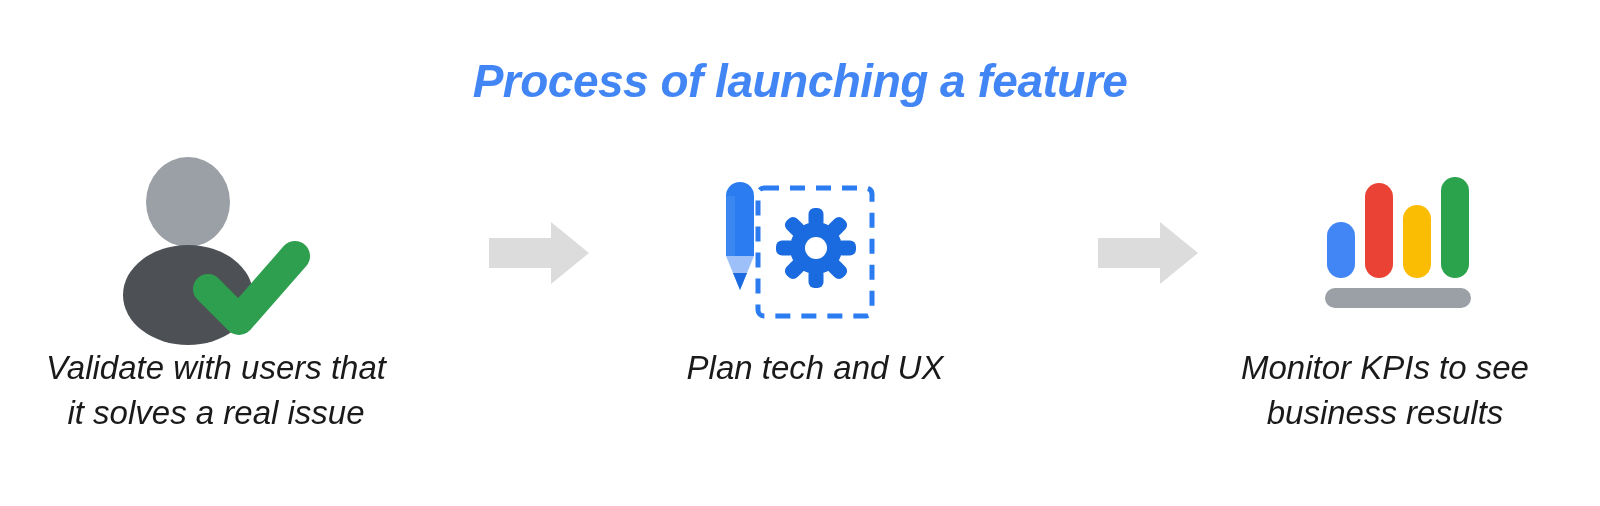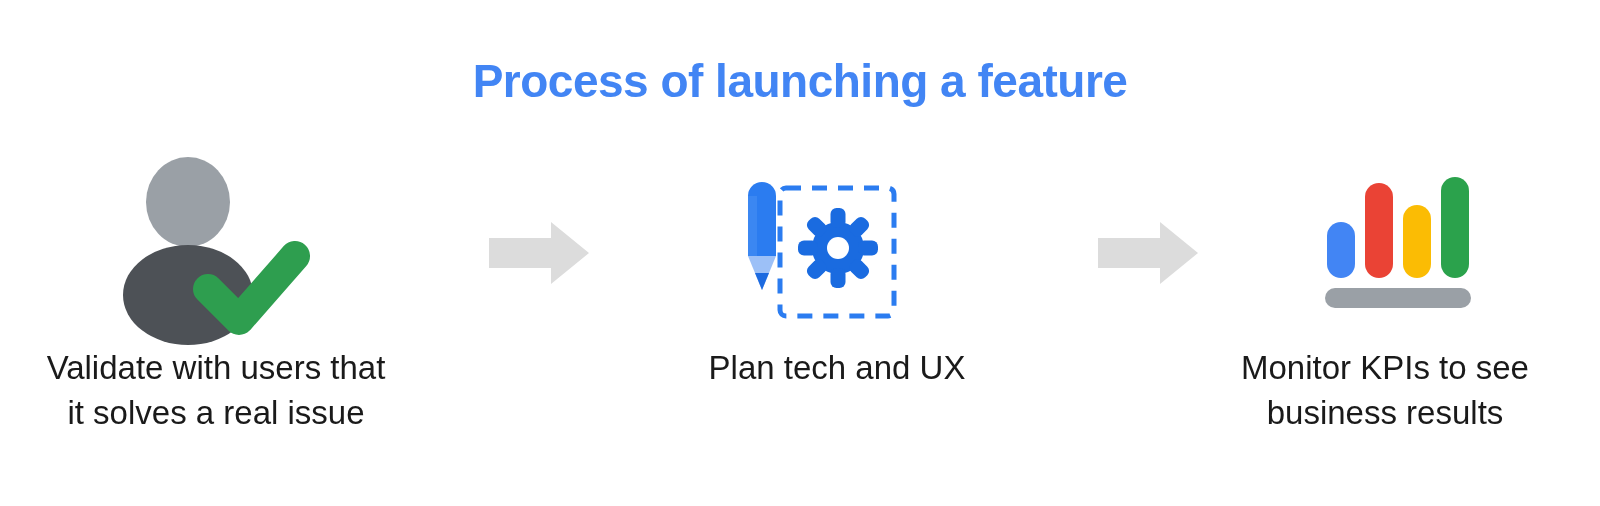--- a/index.html
+++ b/index.html
@@ -13,20 +13,21 @@
     position: relative;
     font-family: "Liberation Sans", sans-serif;
     overflow: hidden;
   }
 
   #stage {
     position: relative;
     width: 1600px;
     height: 362px;
     background: #ffffff;
+    font-style: italic;
   }
 
   
   #title {
     position: absolute;
     left: 0;
     top: 56px;
     width: 1600px;
     text-align: center;
     font-size: 46px;
@@ -37,21 +38,21 @@
     white-space: nowrap;
   }
 
   
   .step {
     position: absolute;
     top: 150px;
     width: 440px;
   }
   #step-1 { left: -4px; }
-  #step-2 { left: 617px; }
+  #step-2 { left: 595px; }
   #step-3 { left: 1165px; }
 
   .icon-wrap {
     position: relative;
     height: 175px;
     width: 440px;
   }
 
   .caption {
     position: absolute;

